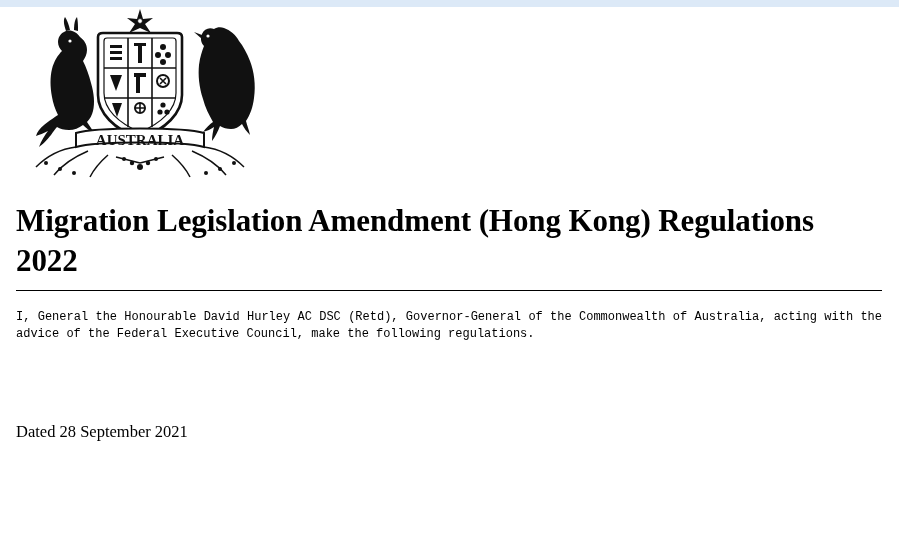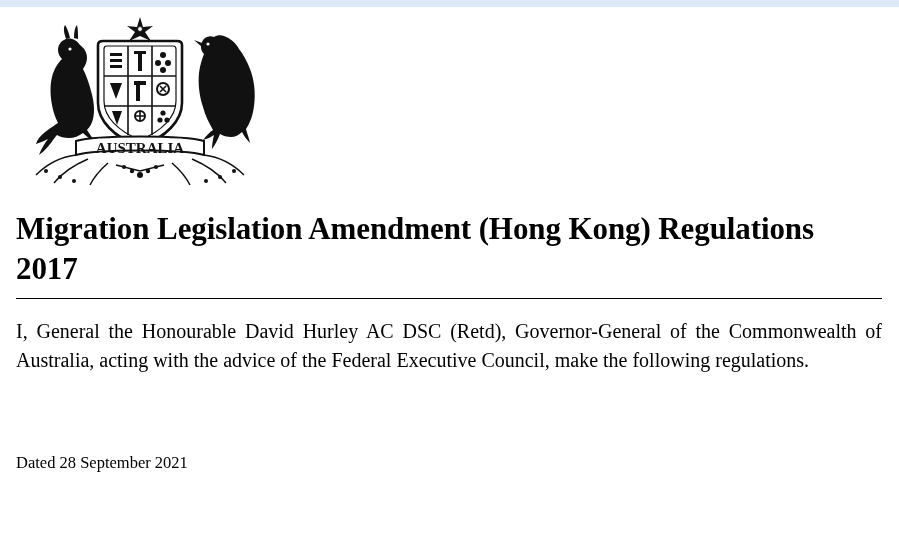--- a/index.html
+++ b/index.html
@@ -26,21 +26,21 @@
     left: 0;
     width: 899px;
     height: 7px;
     background: #dce9f7;
   }
   .content {
     position: absolute;
     top: 7px;
     left: 0;
     width: 899px;
-    padding: 8px 16px 0 16px;
+    padding: 0 16px 0 16px;
     box-sizing: border-box;
   }
   .crest-wrap {
     width: 250px;
     height: 180px;
     margin-left: 0px;
     display: block;
   }
   .crest {
     display: block;
@@ -54,22 +54,22 @@
     margin: 14px 0 0 0;
     letter-spacing: -0.1px;
   }
   .title-rule {
     border: none;
     border-top: 1.5px solid #000000;
     margin: 10px 0 0 0;
     width: 866px;
   }
   .body-para {
-    font-family: Liberation Serif, serif;
-    font-size: 20px;
+    font-family: Liberation Mono, monospace;
+    font-size: 12px;
     line-height: 1.42;
     color: #000000;
     text-align: justify;
     margin: 18px 0 0 0;
     width: 866px;
   }
   .dated-line {
     font-family: "Liberation Serif", serif;
     font-size: 16.5px;
     line-height: 1.42;
@@ -177,21 +177,21 @@
             <circle cx="44" cy="162" r="2"></circle>
             <circle cx="58" cy="166" r="2"></circle>
             <circle cx="218" cy="156" r="2"></circle>
             <circle cx="204" cy="162" r="2"></circle>
             <circle cx="190" cy="166" r="2"></circle>
           </g>
         </g>
       </svg>
     </div>
 
-    <h1 class="doc-title">Migration Legislation Amendment (Hong Kong) Regulations 2017</h1>
+    <h1 class="doc-title">Migration Legislation Amendment (Hong Kong) Regulations 2022</h1>
 
     <hr class="title-rule">
 
     <p class="body-para">I, General the Honourable David Hurley AC DSC (Retd), Governor-General of the Commonwealth of Australia, acting with the advice of the Federal Executive Council, make the following regulations.</p>
 
     <p class="dated-line">Dated 28 September 2021</p>
 
   </div>
 </div>
 

